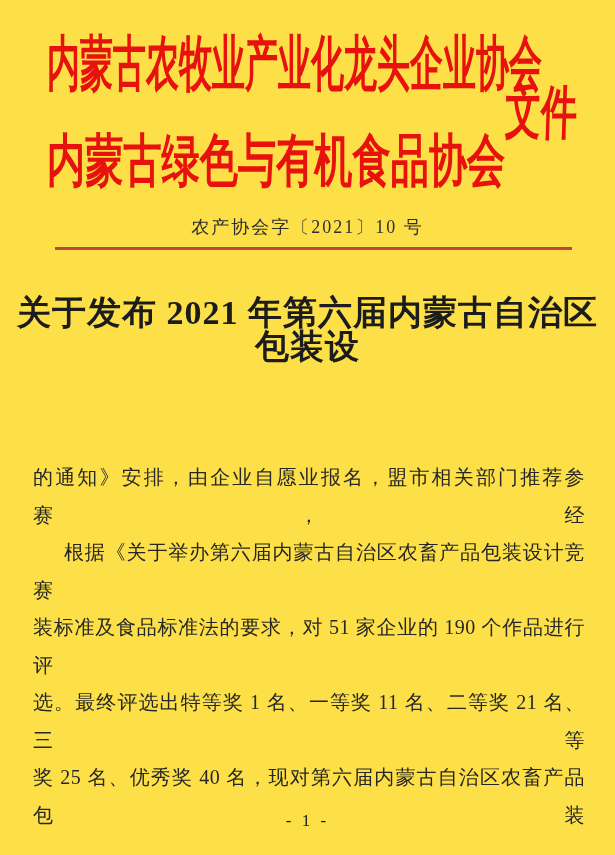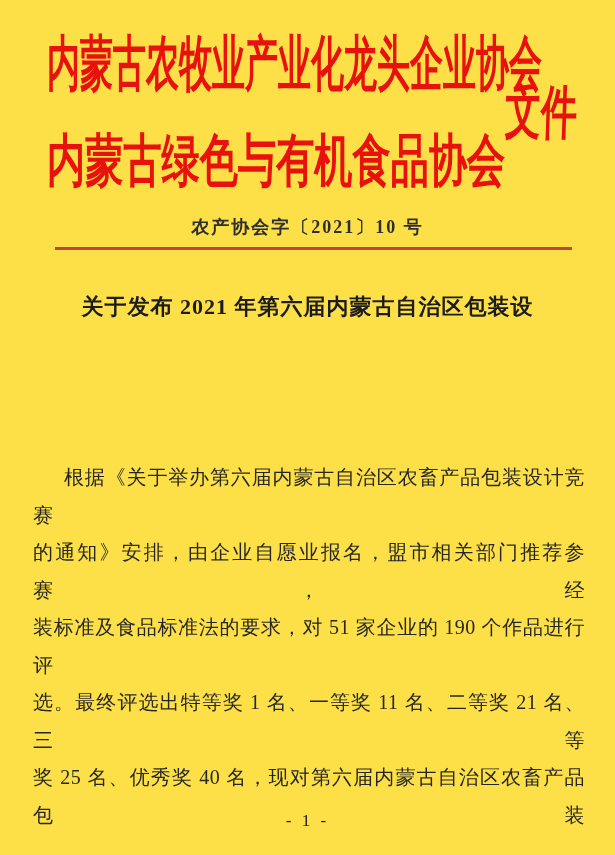--- a/index.html
+++ b/index.html
@@ -51,36 +51,35 @@
     transform-origin: left top;
   }
   
   .doc-number {
     position: absolute;
     top: 215px; left: 0; right: 0;
     text-align: center;
     font-size: 18px;
     letter-spacing: 2px;
     color: #2e2e2e;
-    font-weight: bold;
   }
   
   .red-rule {
     position: absolute;
     top: 247px; left: 55px;
     width: 517px; height: 3px;
     background: var(--red-line);
   }
   
   .title {
     position: absolute;
     top: 296px; left: 0; right: 0;
     text-align: center;
     font-weight: bold;
-    font-size: 22px;
+    font-size: 34px;
     color: #1c1c1c;
     letter-spacing: 1px;
   }
   .title .t-line { display: block; line-height: 1; }
   .title .t1 { margin-bottom: 40px; }
   
   .body-text {
     position: absolute;
     top: 459px; left: 33px;
     width: 552px;
@@ -126,22 +125,22 @@
 
   <div class="doc-number">农产协会字〔2021〕10 号</div>
 
   <div class="red-rule"></div>
 
   <h1 class="title">
     <span class="t-line t1">关于发布 2021 年第六届内蒙古自治区包装设</span>
   </h1>
 
   <div class="body-text">
+    <div class="line just">的通知》安排，由企业自愿业报名，盟市相关部门推荐参赛，经</div>
     <div class="line just indent">根据《关于举办第六届内蒙古自治区农畜产品包装设计竞赛</div>
-    <div class="line just">的通知》安排，由企业自愿业报名，盟市相关部门推荐参赛，经</div>
     <div class="line just">装标准及食品标准法的要求，对 51 家企业的 190 个作品进行评</div>
     <div class="line just">选。最终评选出特等奖 1 名、一等奖 11 名、二等奖 21 名、三等</div>
     <div class="line just">奖 25 名、优秀奖 40 名，现对第六届内蒙古自治区农畜产品包装</div>
 
   </div>
 
   <div class="page-number">- 1 -</div>
 
 </div>
 

